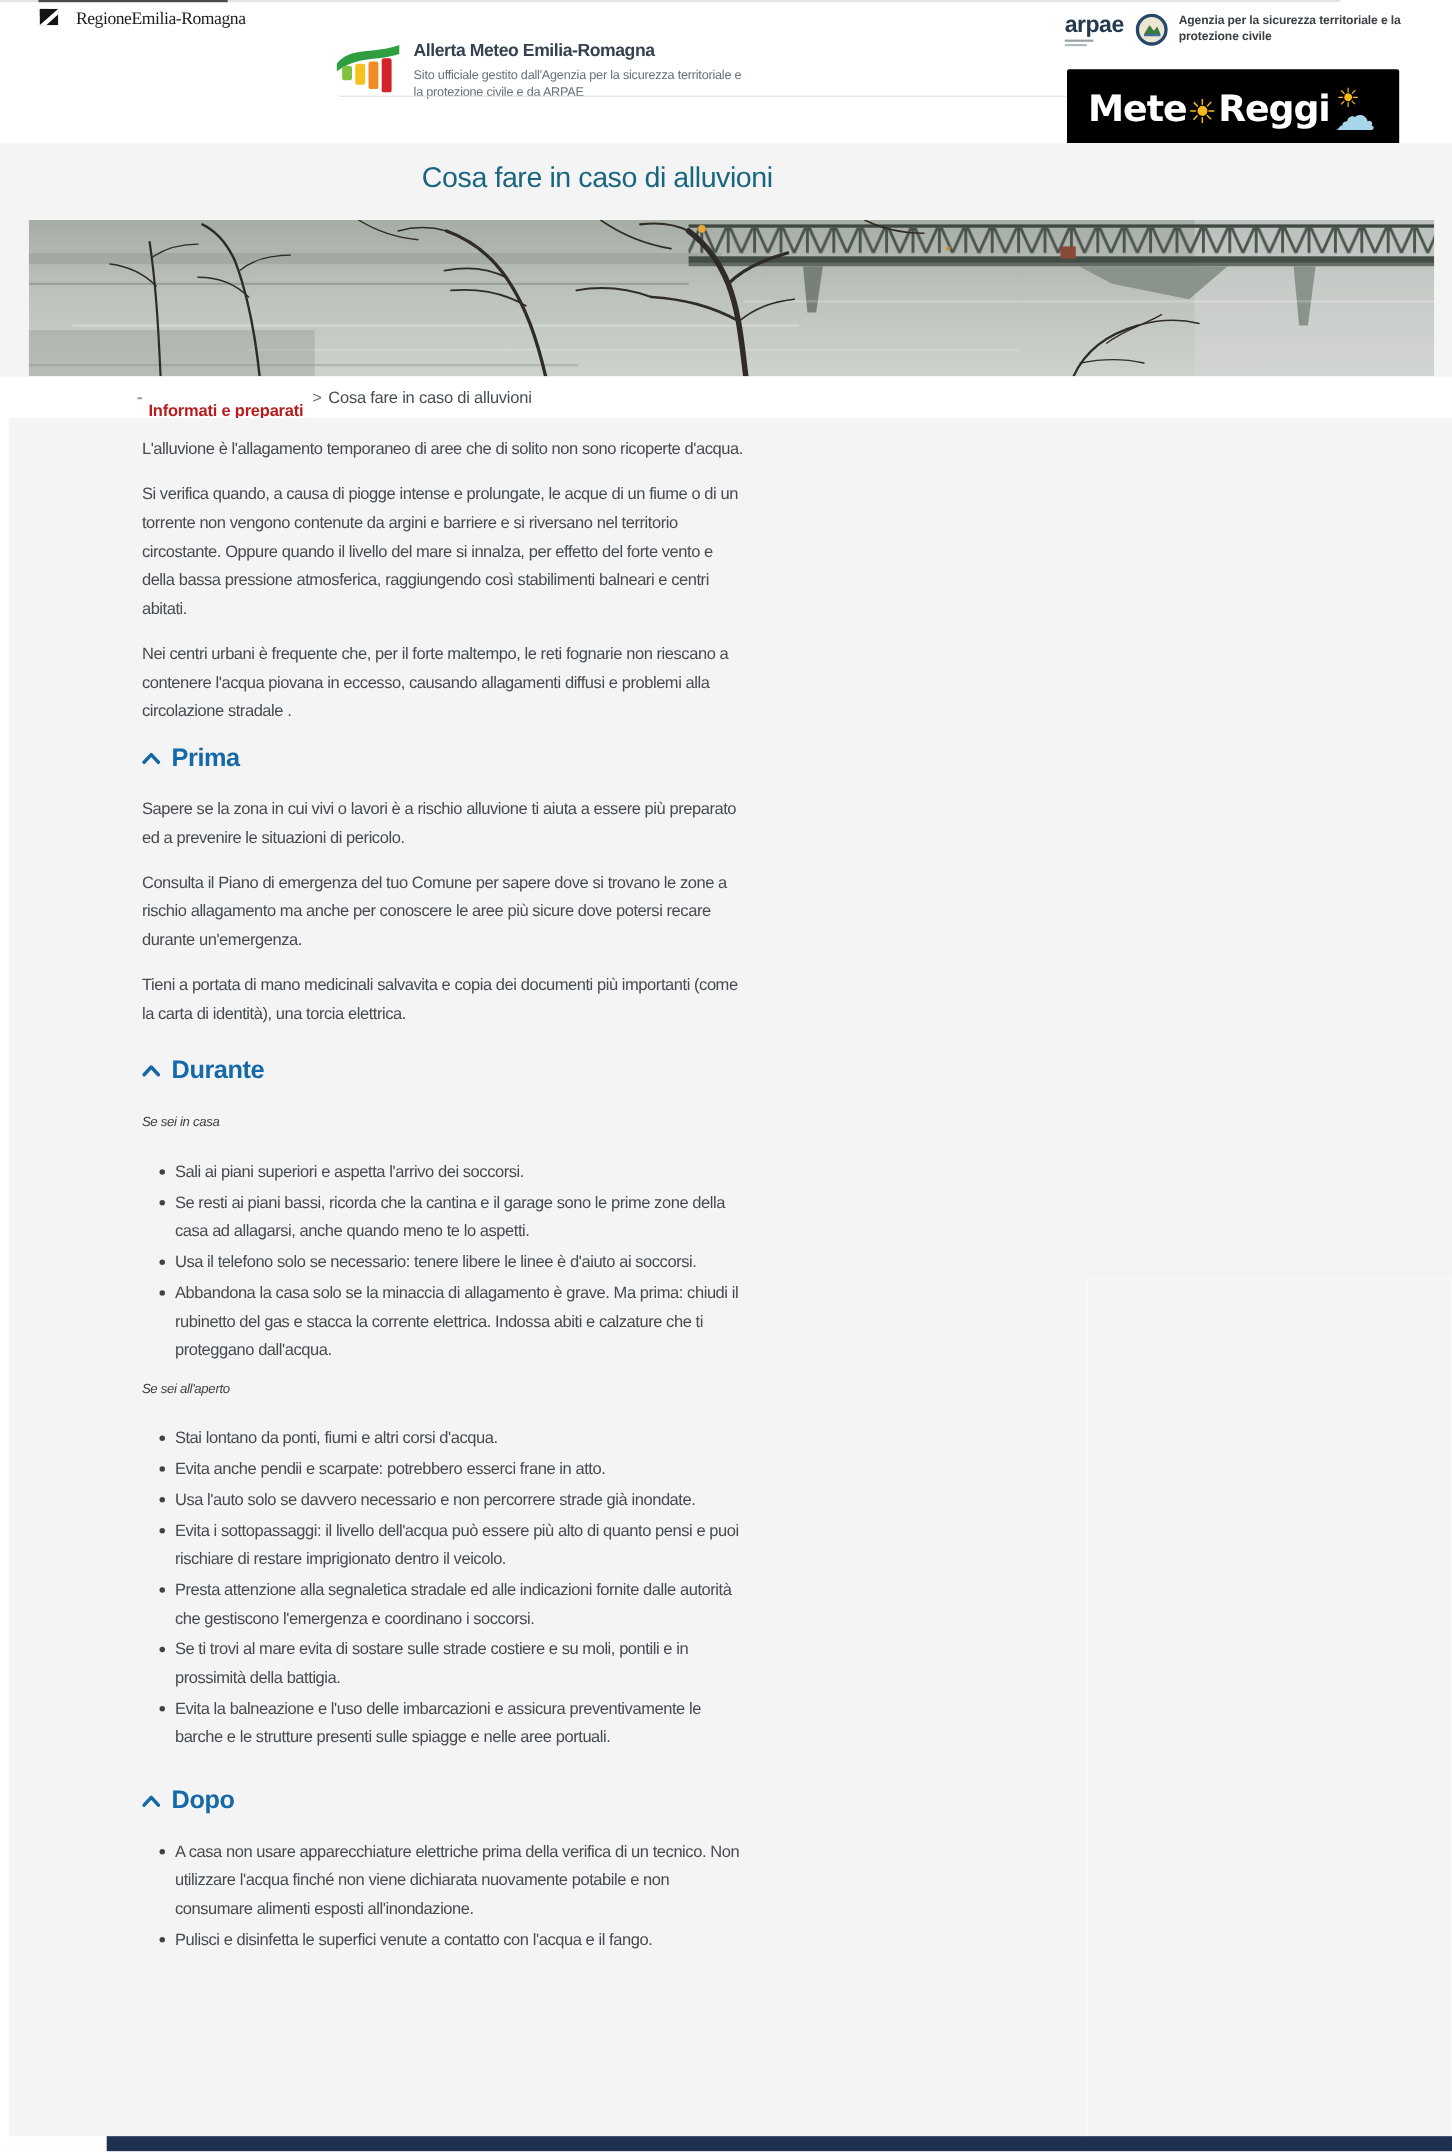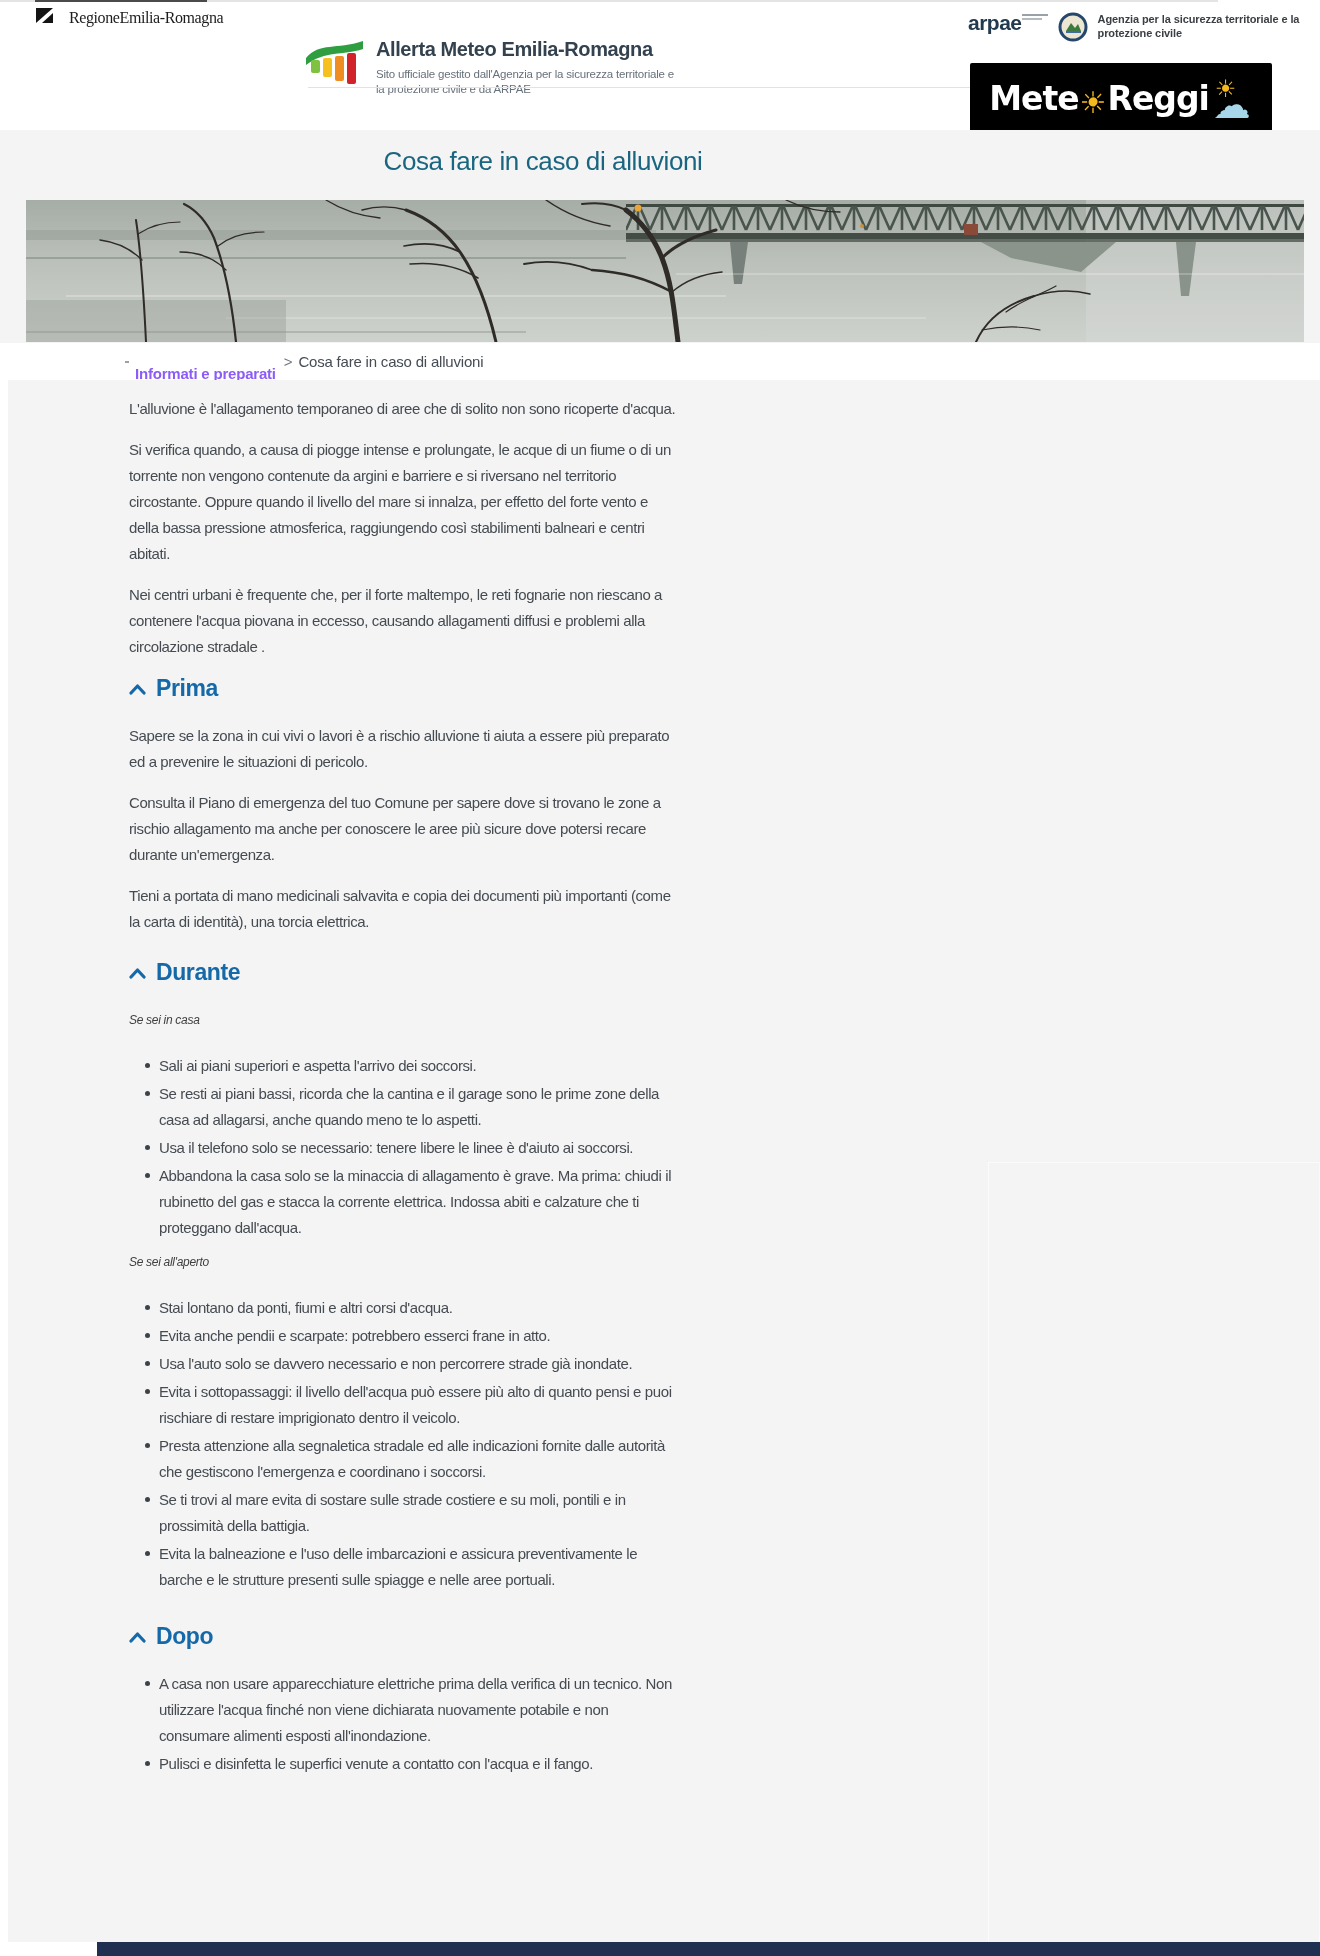--- a/index.html
+++ b/index.html
@@ -5,25 +5,25 @@
   html,body{margin:0;padding:0;}
   body{font-family:"Liberation Sans",sans-serif;background:#ffffff;}
   .page{position:relative;width:1320px;height:1956px;overflow:hidden;background:#ffffff;}
 
   
   .top-hairline{position:absolute;left:0;top:0;width:1218px;height:2px;background:#e4e4e4;}
   .top-hairline-dark{position:absolute;left:35px;top:0;width:172px;height:2px;background:#4a4a4a;}
   .region-logo{position:absolute;left:36px;top:8px;display:flex;align-items:center;gap:16px;cursor:pointer;}
   .region-logo .txt{font-family:"Liberation Serif",serif;font-size:16px;color:#1c1c1c;letter-spacing:-0.4px;}
   .allerta{position:absolute;left:306px;top:38px;display:flex;gap:12px;cursor:pointer;}
-  .allerta-text .t1{font-size:20px;font-weight:700;color:#33424e;letter-spacing:-0.4px;}
+  .allerta-text .t1{font-size:16px;font-weight:700;color:#33424e;letter-spacing:-0.4px;}
   .allerta-text .t2{margin-top:6px;font-size:11.5px;line-height:15px;color:#67717a;width:308px;letter-spacing:-0.2px;}
   .header-underline{position:absolute;left:308px;top:87px;width:797px;height:1px;background:#e2e2e2;}
   .agency{position:absolute;left:968px;top:12px;display:flex;align-items:flex-start;gap:10px;}
-  .arpae{display:flex;flex-direction:row;align-items:flex-start;cursor:pointer;}
+  .arpae{display:flex;flex-direction:column;align-items:flex-start;cursor:pointer;}
   .arpae .word{font-size:21px;font-weight:700;color:#22394e;letter-spacing:-0.5px;line-height:22px;}
   .arpae .tagbars{margin-top:2px;display:flex;flex-direction:column;gap:2px;}
   .arpae .tagbars i{display:block;width:26px;height:2px;background:#9aa2a8;}
   .arpae .tagbars i:nth-child(2){width:20px;background:#b3bac0;}
   .agency-label{font-size:11px;font-weight:700;color:#3a3f44;line-height:14px;width:222px;letter-spacing:-0.1px;cursor:pointer;}
   .meteo-banner{position:absolute;left:970px;top:63px;width:302px;height:71px;background:#000000;border-radius:2px;
     display:flex;align-items:center;justify-content:center;cursor:pointer;}
   .meteo-banner .wb{color:#ffffff;font-family:"DejaVu Sans",sans-serif;font-weight:700;font-size:33px;letter-spacing:-1px;}
   .meteo-banner .sun{color:#f5b91e;font-size:30px;line-height:30px;margin:8px 1px 0 1px;}
   .meteo-banner .cloudwrap{position:relative;width:42px;height:40px;margin-left:2px;}
@@ -34,21 +34,21 @@
   .title-band{position:absolute;left:0;top:130px;width:1320px;height:213px;background:#f4f4f4;}
   .page-title{position:absolute;left:0;top:16px;width:1086px;text-align:center;margin:0;
     font-size:26px;font-weight:400;color:#1a6580;letter-spacing:-0.4px;}
   .hero{position:absolute;left:26px;top:70px;width:1278px;height:142px;overflow:hidden;}
   .hero svg{display:block;width:100%;height:100%;}
 
   
   .breadcrumb-strip{position:absolute;left:0;top:343px;width:1320px;height:37px;background:#ffffff;display:flex;align-items:center;}
   .breadcrumb{display:flex;align-items:center;margin-left:125px;font-size:14px;letter-spacing:-0.2px;}
   .crumb-marker{width:4px;height:2px;background:#9aa0a6;margin-right:6px;}
-  .crumb-parent{color:#8b5cf6;font-weight:700;cursor:pointer;font-size:15px;margin-top:24px;}
+  .crumb-parent{color:#b91c1c;font-weight:700;cursor:pointer;font-size:15px;margin-top:24px;}
   .crumb-sep{color:#6f777e;margin:0 6px 0 8px;font-size:15px;}
   .crumb-current{color:#454c53;font-size:15px;}
 
   
   .main-bg{position:absolute;left:8px;top:380px;width:1312px;height:1576px;background:#f4f4f4;}
   .widget-box{position:absolute;left:988px;top:1162px;width:330px;height:792px;border:1px solid #fbfbfb;}
 
   .content{position:absolute;left:129px;top:396px;width:548px;color:#454b51;
     font-size:15px;line-height:26px;letter-spacing:-0.4px;}
   .content p{margin:0 0 15px 0;}

